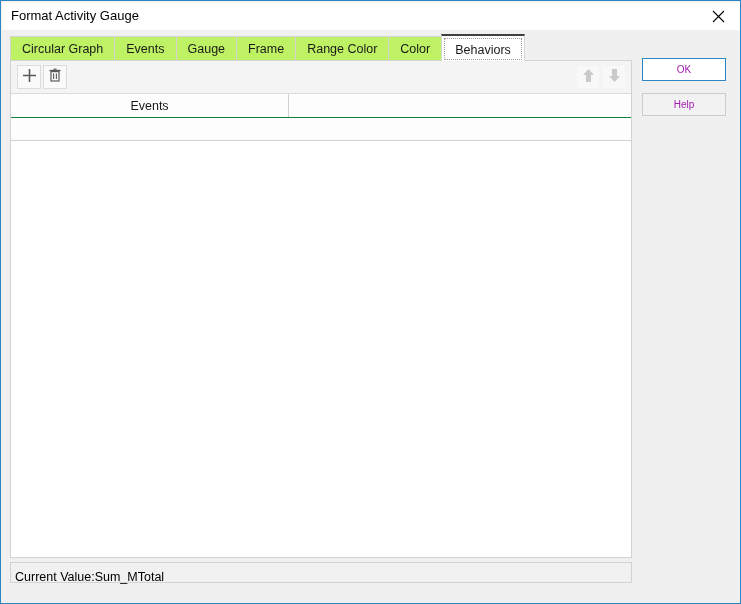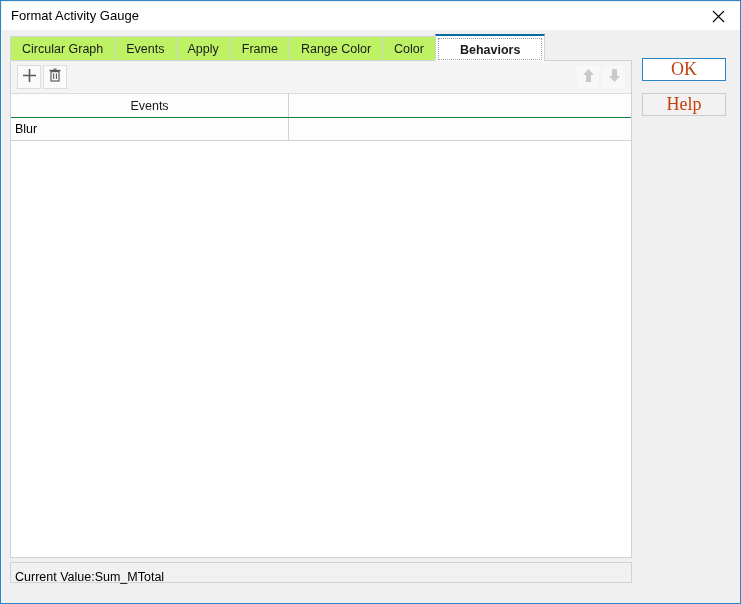--- a/index.html
+++ b/index.html
@@ -71,25 +71,24 @@
     font-size: 12.5px;
     color: #1a1a1a;
     white-space: nowrap;
     cursor: default;
   }
   .tab:last-child { border-right: 1px solid #d4d4d4; }
   .tab.selected {
     height: 27px;
     background: #ffffff;
     border: 1px solid #d4d4d4;
-    border-top: 2px solid #0369a1;
+    border-top: 2px solid #404040;
     border-bottom: none;
-    padding: 0 24px;
+    padding: 0 13px;
     z-index: 4;
-    font-weight: bold;
   }
   .tab.selected .focus-ring {
     position: absolute;
     left: 2px; right: 2px; top: 2px; bottom: 1px;
     border: 1px dotted #9a9a9a;
     pointer-events: none;
   }
   .tab.selected .tab-label { position: relative; top: 1px; }
 
   
@@ -195,28 +194,28 @@
   #buttons {
     position: absolute;
     left: 641px; top: 57px;
     width: 84px;
   }
   .dlg-btn {
     width: 84px; height: 23px;
     box-sizing: border-box;
     background: #f2f2f2;
     border: 1px solid #cccccc;
-    font-size: 18px;
-    color: #c2410c;
+    font-size: 10px;
+    color: #a21caf;
     display: flex;
     align-items: center;
     justify-content: center;
     margin-bottom: 8px;
     cursor: default;
-    font-family: Liberation Serif, serif;
+    font-family: Liberation Sans, sans-serif;
   }
   .dlg-btn.primary {
     background: #ffffff;
     border: 1px solid #2b86c5;
   }
   .dlg-btn.spaced { margin-top: 12px; }
 </style>
 </head>
 <body>
 
@@ -232,21 +231,21 @@
   </div>
 
   <div id="tabstrip">
     <div class="tab">
       <span class="tab-label">Circular Graph</span>
     </div>
     <div class="tab">
       <span class="tab-label">Events</span>
     </div>
     <div class="tab">
-      <span class="tab-label">Apply</span>
+      <span class="tab-label">Gauge</span>
     </div>
     <div class="tab">
       <span class="tab-label">Frame</span>
     </div>
     <div class="tab">
       <span class="tab-label">Range Color</span>
     </div>
     <div class="tab">
       <span class="tab-label">Color</span>
     </div>
@@ -292,23 +291,20 @@
       </div>
     </div>
 
     <div id="grid">
       <div id="grid-header">
         <div class="col-events">
           <div class="hcell">Events</div>
         </div>
       </div>
       <div class="grid-row">
-        <div class="col-events">
-          <div class="cell">Blur</div>
-        </div>
         <div class="col-actions">
           <div class="cell empty"></div>
         </div>
       </div>
     </div>
   </div>
 
   <div id="statusbar">
     <div id="status-text">Current Value:Sum_MTotal</div>
   </div>

